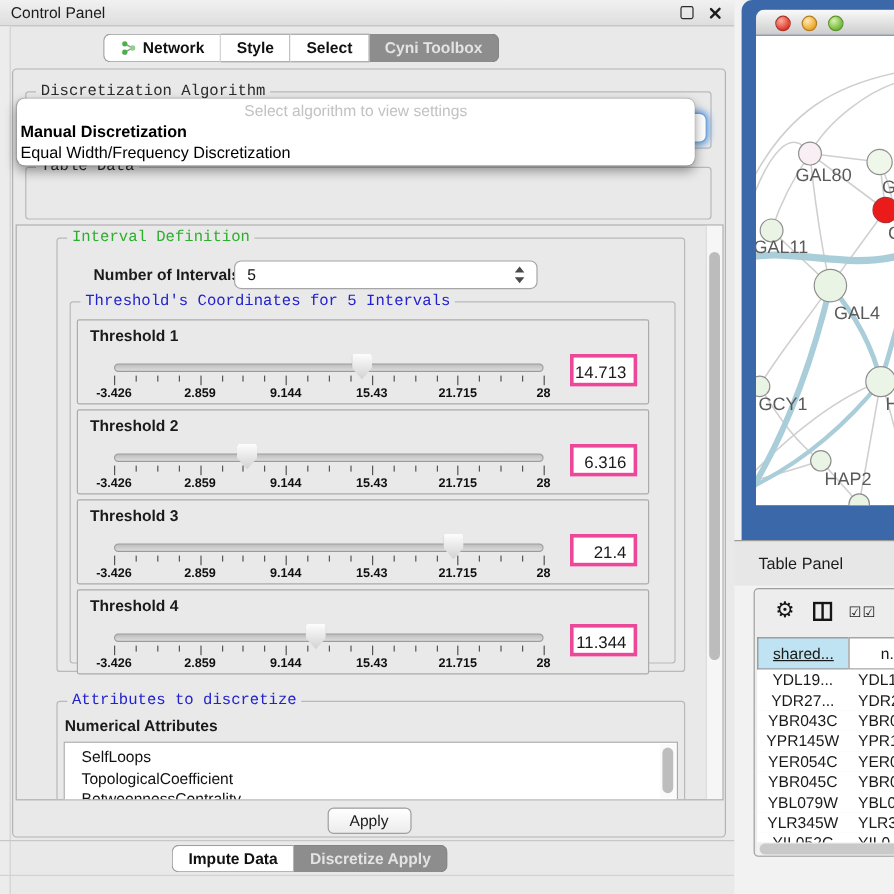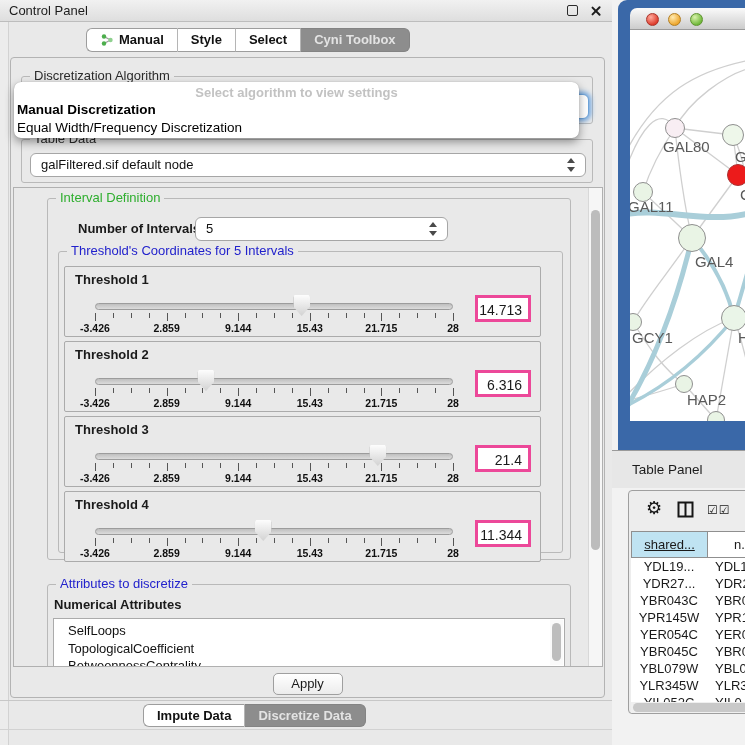--- a/index.html
+++ b/index.html
@@ -31,38 +31,38 @@
   .bottom-tabs .tab { line-height:21px; }
 
   .hline700 { position:absolute; left:0; top:700px; width:612px; height:1px; background:#c7c7c7; }
   .hline728 { position:absolute; left:0; top:729px; width:612px; height:1px; background:#d2d2d2; }
 
   
   .main { position:absolute; left:10px; top:57px; width:595px; height:641px;
     border:1px solid #b3b3b3; border-radius:4px; background:#e9e9e9; }
 
   .group { position:absolute; border:1px solid #b9b9b9; border-radius:3px; }
-  .glabel { position:absolute; top:-9px; left:8px; background:#e9e9e9; padding:0 4px; font-size:13px; color:#2b2b2b; white-space:nowrap; }
+  .glabel { position:absolute; top:-9px; left:8px; background:#e9e9e9; padding:0 4px; font-size:13px; color:#2b2b2b; white-space:nowrap;font-family:Liberation Mono, monospace; }
   .glabel.green { color:#2eae2e; } .glabel.blue { color:#2222cc; }
 
   .combo { position:absolute; background:#fff; border:1px solid #a6a6a6; border-radius:6px; }
   .combo .cv { position:absolute; left:10px; top:3px; font-size:13px; color:#111; }
   .spinner { position:absolute; right:9px; top:50%; transform:translateY(-50%); width:9px; height:14px; }
   .spinner::before { content:""; position:absolute; left:0; top:0; border-left:4.5px solid transparent; border-right:4.5px solid transparent; border-bottom:5px solid #4a4a4a; }
   .spinner::after  { content:""; position:absolute; left:0; bottom:0; border-left:4.5px solid transparent; border-right:4.5px solid transparent; border-top:5px solid #4a4a4a; }
 
   
   .algo-group { left:10px; top:18px; width:572px; height:48px; }
   .algo-combo { position:absolute; right:3px; top:17px; width:70px; height:25px; background:#fff;
     border:1px solid #6ea3d8; border-radius:6px; box-shadow:0 0 5px 2px rgba(86,152,222,.85); }
 
   
   .popup { position:absolute; left:3px; top:24px; width:565px; height:56px; background:#fff;
     border-radius:7px; box-shadow:0 4px 10px rgba(0,0,0,.4), 0 0 1px rgba(0,0,0,.3); z-index:30; padding-top:2px; }
-  .popup .hint { text-align:center; color:#c2c2c2; font-size:13px; line-height:17px;font-weight:bold; }
+  .popup .hint { text-align:center; color:#c2c2c2; font-size:13px; line-height:17px; }
   .popup .opt { padding-left:3px; font-size:13.5px; line-height:18px; color:#000; white-space:nowrap; }
   .popup .opt.b { font-weight:bold; }
 
   .td-group { left:10px; top:81px; width:572px; height:44px; }
   .td-combo { left:8px; top:13px; width:556px; height:24px; }
 
   
   .scrollpane { position:absolute; left:2px; top:129px; width:590px; height:480px;
     border:1px solid #b0b0b0; background:#e9e9e9; overflow:hidden; }
   .vsb { position:absolute; right:0; top:0; width:14px; height:478px; background:#f6f6f6; border-left:1px solid #d8d8d8; }
@@ -148,21 +148,21 @@
 
     <div class="seg top-tabs">
       <div class="tab">
         <svg class="neticon" viewBox="0 0 14 14">
           <line x1="4" y1="3.5" x2="10.5" y2="7" stroke="#9a9a9a" stroke-width="1.2"></line>
           <line x1="4" y1="10.5" x2="10.5" y2="7" stroke="#9a9a9a" stroke-width="1.2"></line>
           <circle cx="4" cy="3.5" r="2.2" fill="#4cae4c"></circle>
             <circle cx="4" cy="10.5" r="2.2" fill="#4cae4c"></circle>
           <circle cx="10.5" cy="7" r="2.2" fill="#8fd08f"></circle>
         </svg>
-        <span>Manual</span>
+        <span>Network</span>
       </div>
       <div class="tab">
           <span>Style</span>
         </div>
       <div class="tab">
           <span>Select</span>
         </div>
       <div class="tab sel">
           <span>Cyni Toolbox</span>
         </div>
@@ -178,24 +178,20 @@
       </div>
 
       <div class="popup">
         <div class="hint">Select algorithm to view settings</div>
         <div class="opt b">Manual Discretization</div>
         <div class="opt">Equal Width/Frequency Discretization</div>
       </div>
 
       <div class="group td-group">
         <span class="glabel">Table Data</span>
-        <div class="combo td-combo">
-          <span class="cv">galFiltered.sif default node</span>
-          <span class="spinner"></span>
-        </div>
       </div>
 
       <div class="scrollpane">
 
         <div class="group iv-group">
           <span class="glabel green">Interval Definition</span>
           <span class="noi-label">Number of Intervals</span>
           <div class="combo noi-combo">
             <span class="cv">5</span>
             <span class="spinner"></span>
@@ -388,21 +384,21 @@
     </div>
 
     <div class="hline700"></div>
     <div class="hline728"></div>
 
     <div class="seg bottom-tabs">
       <div class="tab">
           <span>Impute Data</span>
         </div>
       <div class="tab sel">
-          <span>Discretize Data</span>
+          <span>Discretize Apply</span>
         </div>
     </div>
   </div>
 
   <div class="rightbg"></div>
 
   <div class="netwin">
     <div class="net-title">
       <span class="light l-red"></span>
       <span class="light l-yel"></span>

